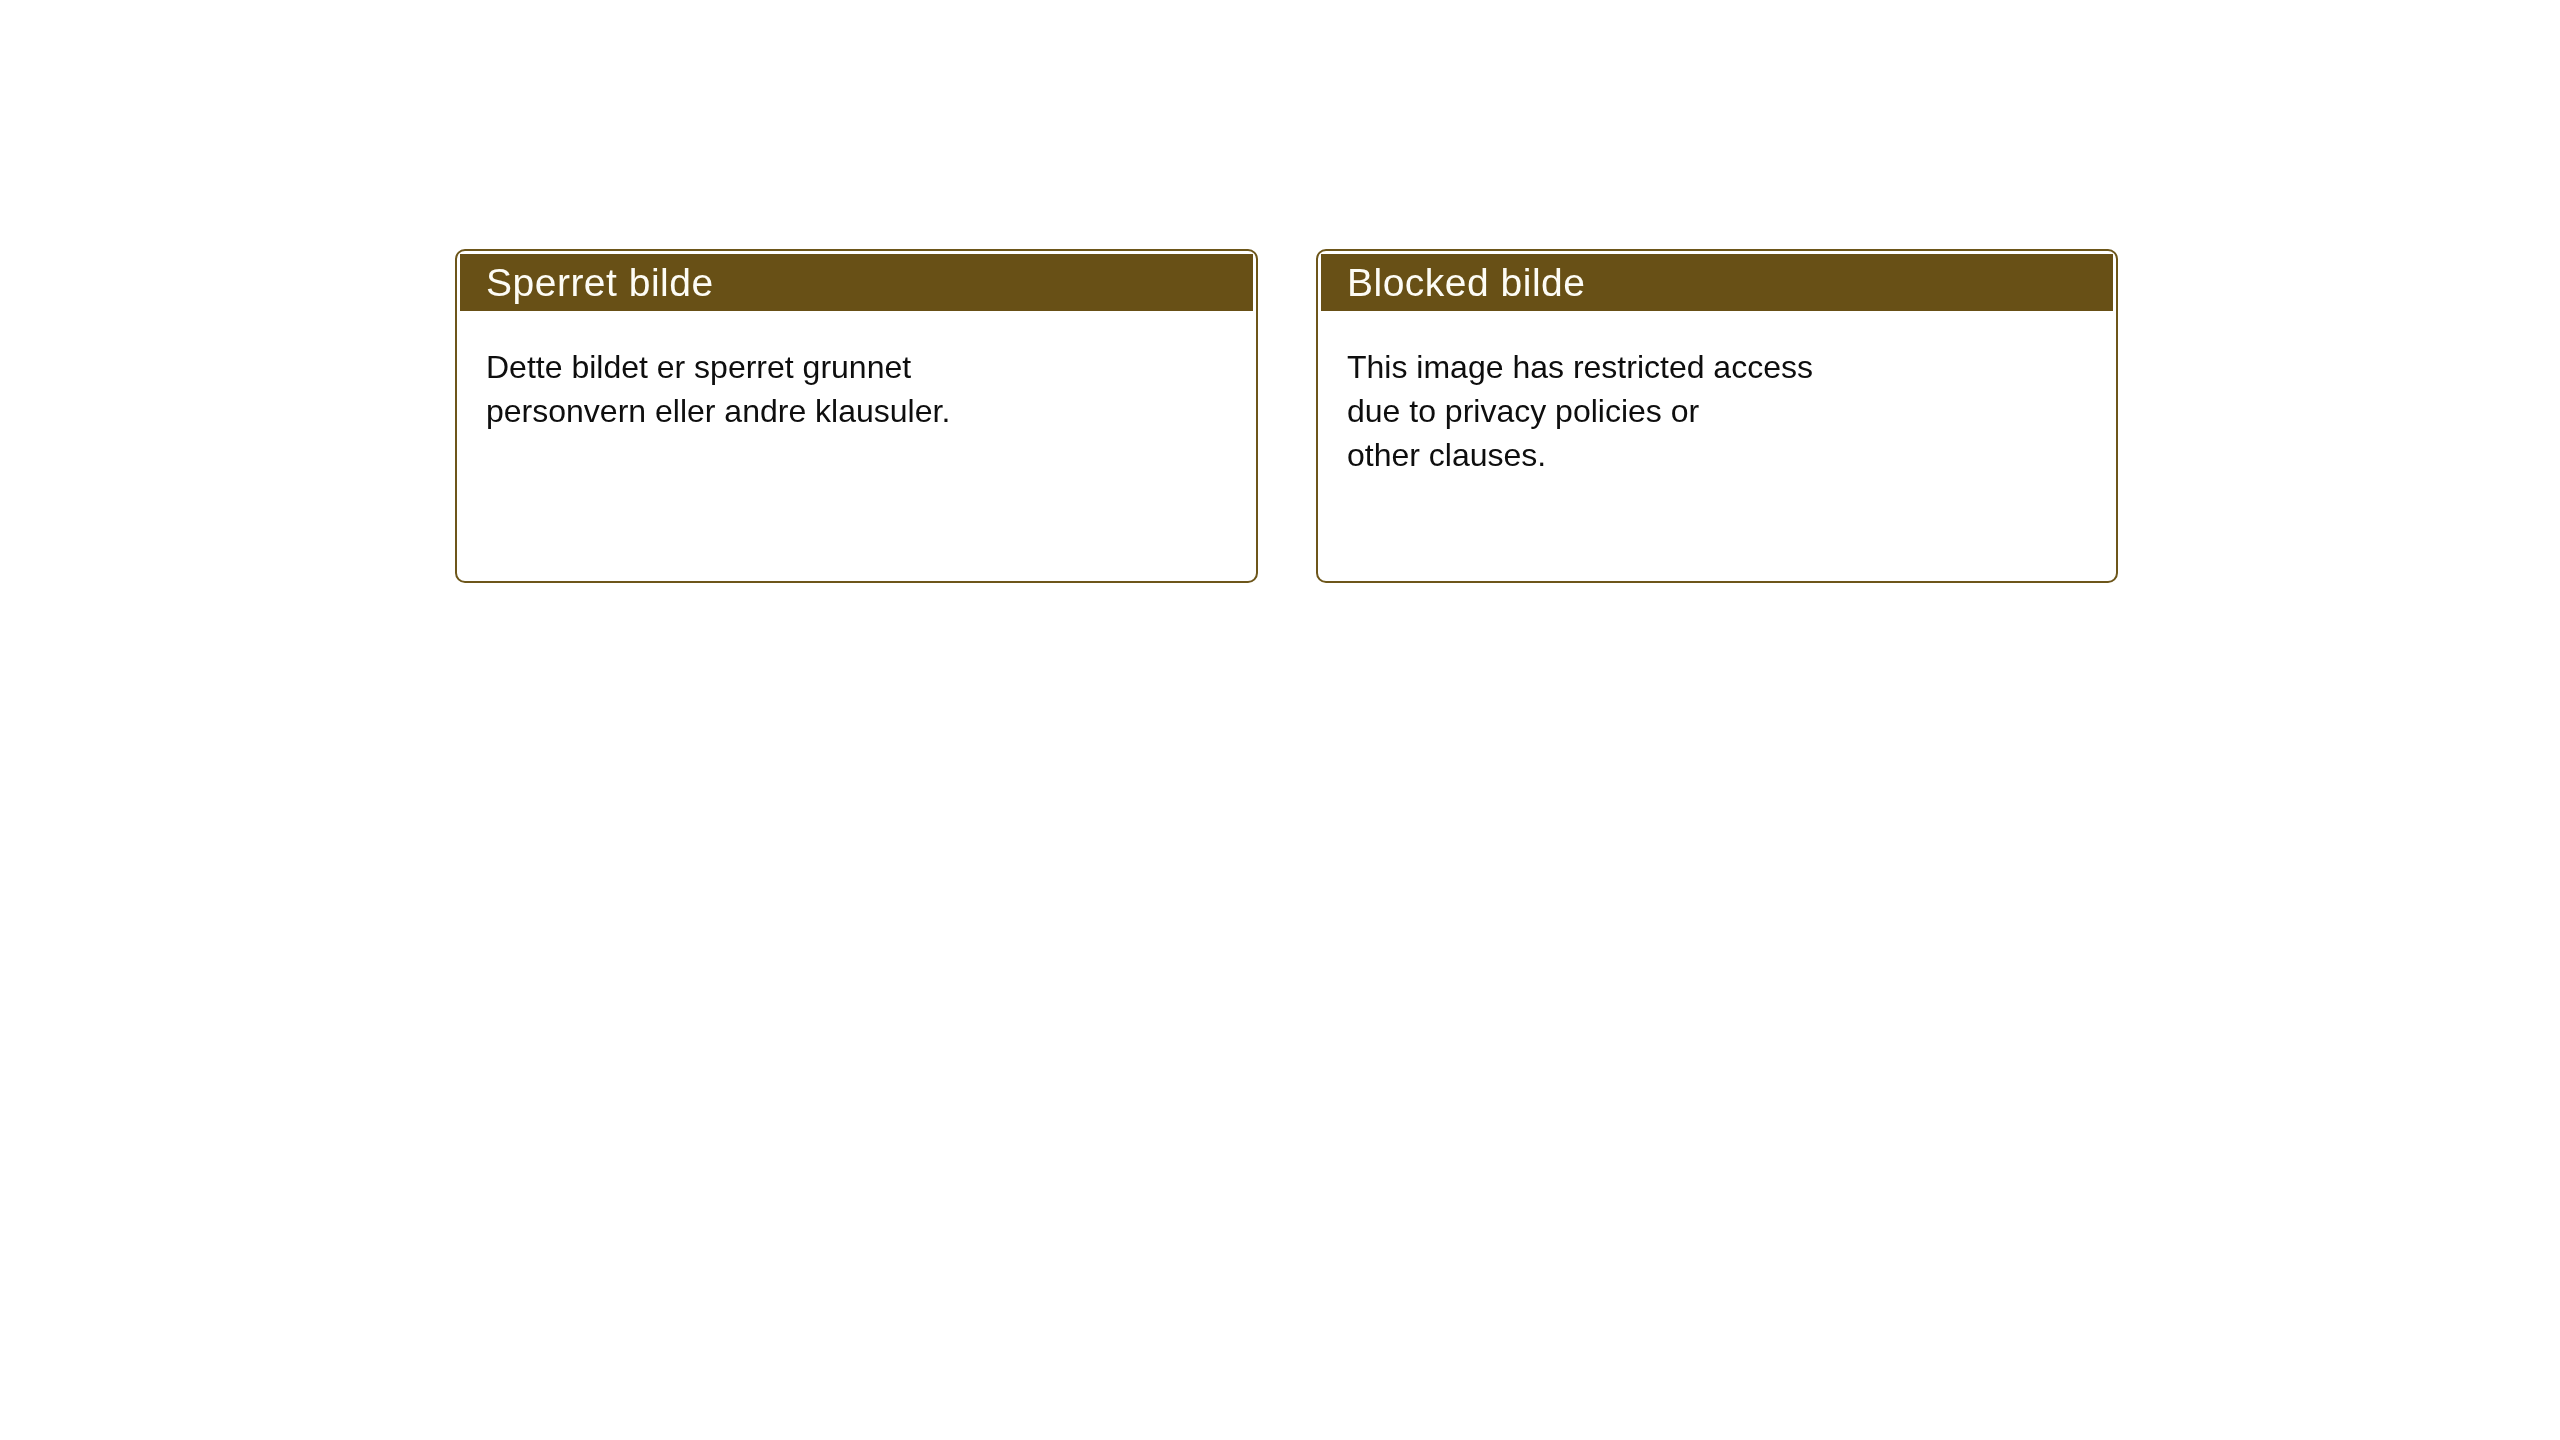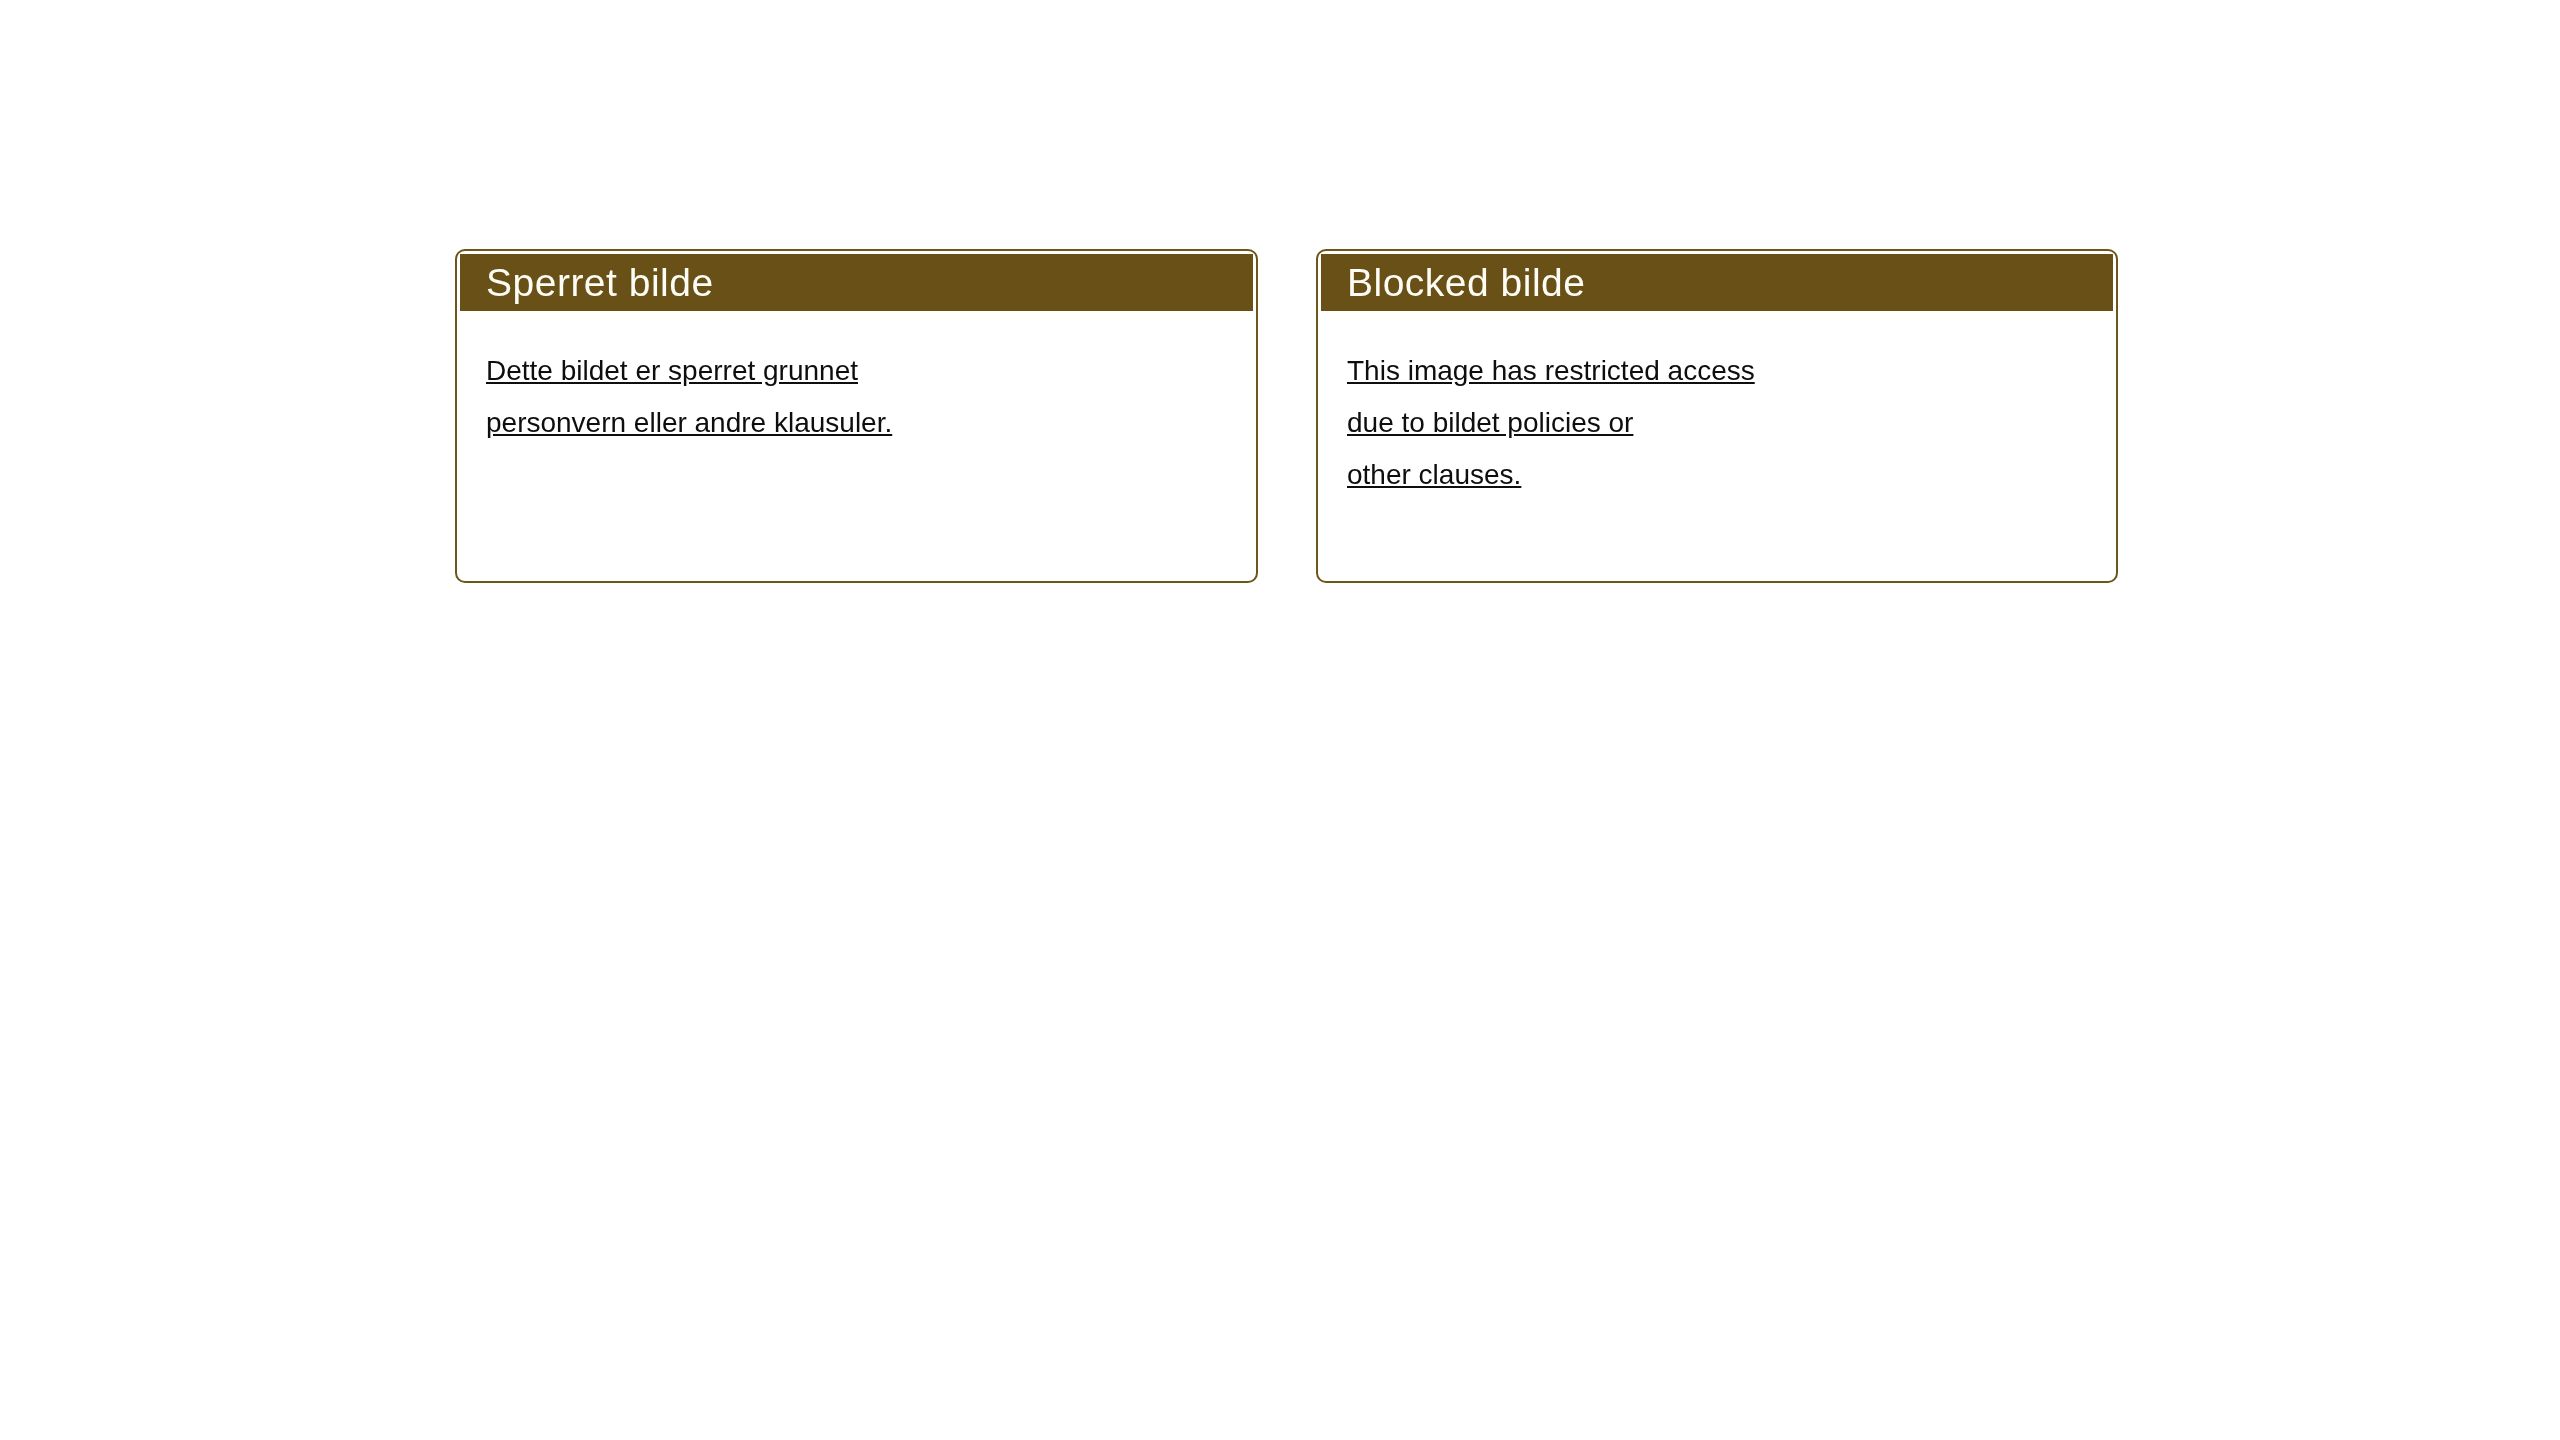--- a/index.html
+++ b/index.html
@@ -39,38 +39,37 @@
     color: var(--header-text);
     display: flex;
     align-items: center;
     padding: 0 26px;
     font-size: 39px;
     line-height: 1;
     letter-spacing: 0.5px;
   }
   .notice-card .card-body {
     padding: 34px 26px 0 26px;
-    font-size: 28px;
-    line-height: 52px;
+    font-size: 32px;
+    line-height: 44px;
     color: var(--body-text);
     white-space: pre-line;
-    text-decoration: underline;
   }
 </style>
 </head>
 <body>
 
 <div class="stage">
 
   <div class="notice-card card-no">
     <div class="card-header">Sperret bilde</div>
     <div class="card-body">Dette bildet er sperret grunnet
 personvern eller andre klausuler.</div>
   </div>
 
   <div class="notice-card card-en">
     <div class="card-header">Blocked bilde</div>
     <div class="card-body">This image has restricted access
-due to bildet policies or
+due to privacy policies or
 other clauses.</div>
   </div>
 
 </div>
 
 </body></html>

